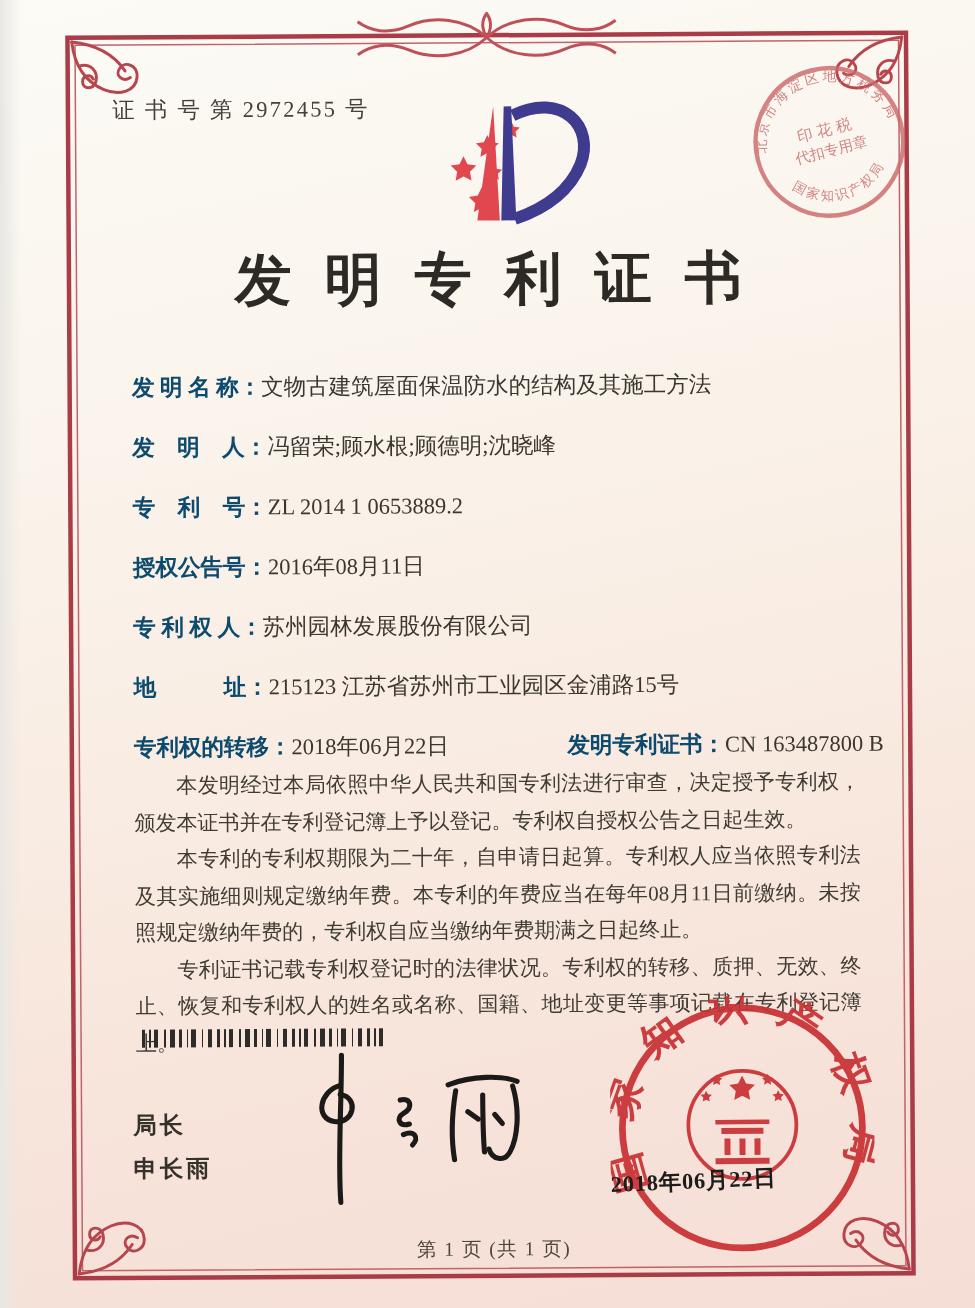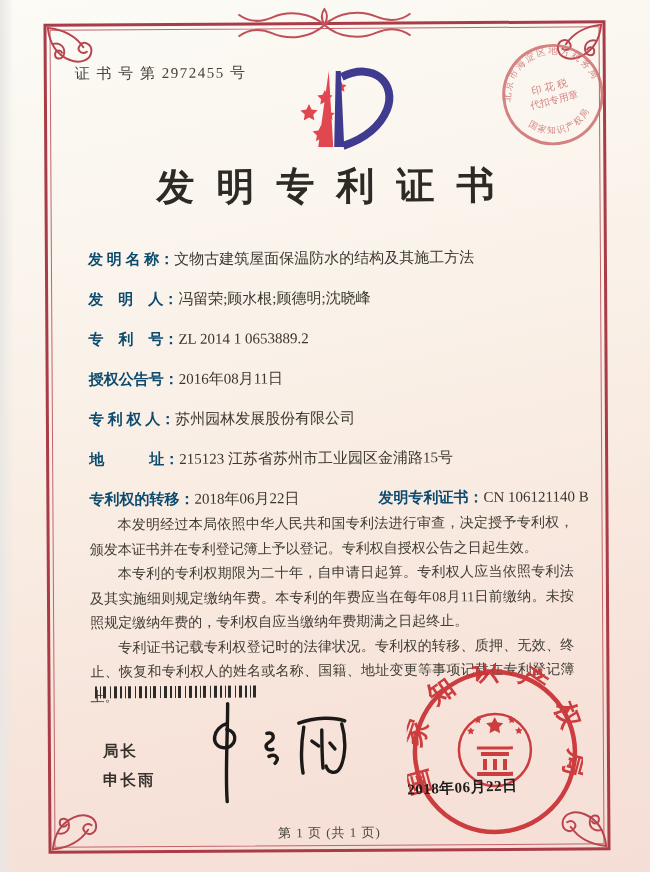--- a/index.html
+++ b/index.html
@@ -42,21 +42,21 @@
   .paras{position:absolute;left:40px;right:32px;top:487px;font-size:14px;line-height:24.5px;color:#403c34;}
   .paras p{margin:0;text-indent:2em;text-align:justify;}
   
   .barcode{position:absolute;left:44px;top:660px;width:162px;height:12px;
     background:repeating-linear-gradient(90deg,
       #2e2c2a 0 2px,transparent 2px 5px,
       #2e2c2a 5px 6px,transparent 6px 8px,
       #2e2c2a 8px 11px,transparent 11px 15px,
       #2e2c2a 15px 16px,transparent 16px 19px,
       #2e2c2a 19px 22px,transparent 22px 25px);}
-  .officer{position:absolute;left:52px;top:710px;font-family:"Liberation Sans","DejaVu Sans",sans-serif;
+  .officer{position:absolute;left:38px;top:710px;font-family:"Liberation Sans","DejaVu Sans",sans-serif;
     font-weight:bold;font-size:15.5px;line-height:29px;color:#35322c;letter-spacing:2px;}
   .signature{position:absolute;left:132px;top:668px;width:180px;height:116px;}
   .office-seal{position:absolute;left:356px;top:640px;width:176px;height:176px;opacity:.93;}
   .seal-date{position:absolute;left:356px;top:753px;width:176px;font-size:15px;font-weight:bold;
     letter-spacing:.5px;color:#1e1c1a;transform:rotate(-2deg);}
   .page-footer{position:absolute;left:0;width:100%;top:799px;text-align:center;font-size:13px;
     letter-spacing:1px;color:#4b463e;}
 </style>
 </head>
 <body>
@@ -160,21 +160,21 @@
     <div class="field-row">
       <span class="f-label">授权公告号：</span><span class="f-value">2016年08月11日</span>
     </div>
     <div class="field-row">
       <span class="f-label">专 利 权 人：</span><span class="f-value">苏州园林发展股份有限公司</span>
     </div>
     <div class="field-row">
       <span class="f-label">地　　　址：</span><span class="f-value">215123 江苏省苏州市工业园区金浦路15号</span>
     </div>
     <div class="field-row">
-      <span class="f-label">专利权的转移：</span><span class="f-value w-fixed">2018年06月22日</span><span class="f-label pair2">发明专利证书：</span><span class="f-value">CN 106121140 B</span>
+      <span class="f-label">专利权的转移：</span><span class="f-value w-fixed">2018年06月22日</span><span class="f-label pair2">发明专利证书：</span><span class="f-value">CN 163487800 B</span>
     </div>
   </div>
 
   <div class="paras">
     <p>本发明经过本局依照中华人民共和国专利法进行审查，决定授予专利权，颁发本证书并在专利登记簿上予以登记。专利权自授权公告之日起生效。</p>
     <p>本专利的专利权期限为二十年，自申请日起算。专利权人应当依照专利法及其实施细则规定缴纳年费。本专利的年费应当在每年08月11日前缴纳。未按照规定缴纳年费的，专利权自应当缴纳年费期满之日起终止。</p>
     <p>专利证书记载专利权登记时的法律状况。专利权的转移、质押、无效、终止、恢复和专利权人的姓名或名称、国籍、地址变更等事项记载在专利登记簿上。</p>
   </div>
 
   <div class="barcode"></div>

